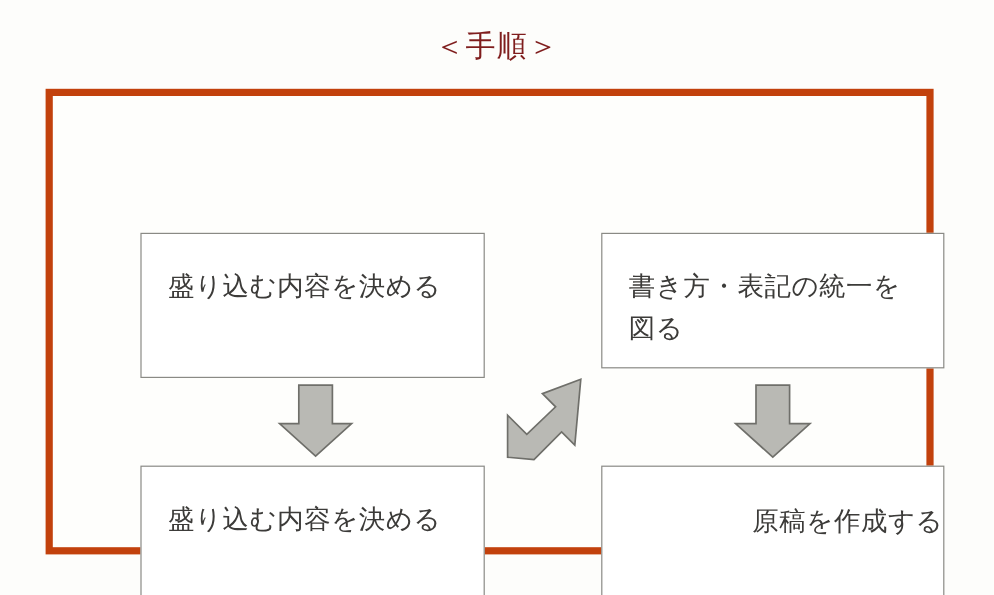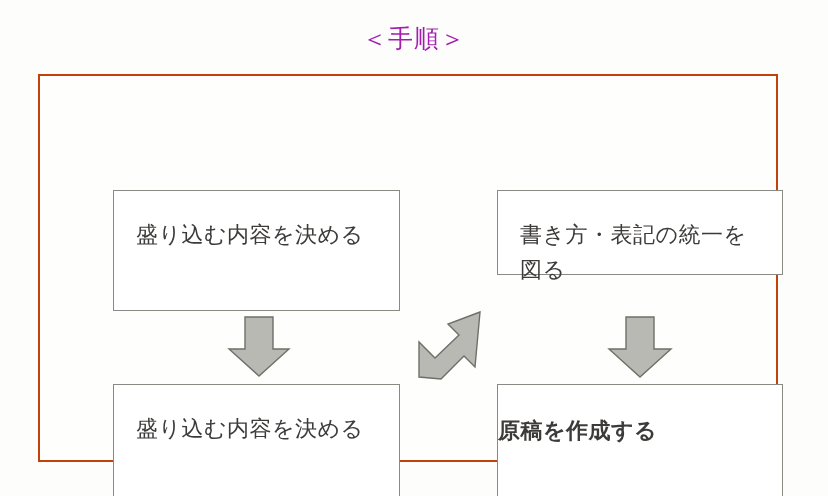--- a/index.html
+++ b/index.html
@@ -22,32 +22,32 @@
 
   
   .diagram-title {
     position: absolute;
     left: 0;
     top: 22px;
     width: 828px;
     text-align: center;
     font-size: 25px;
     letter-spacing: 1px;
-    color: #a21caf;
+    color: #7f1d1d;
     white-space: pre;
   }
 
   
   .outer-frame {
     position: absolute;
     left: 38px;
     top: 74px;
     width: 740px;
     height: 388px;
-    border: 2px solid #c2410c;
+    border: 6px solid #c2410c;
     background: #fefefc;
     box-sizing: border-box;
   }
 
   
   .process-box {
     position: absolute;
     border: 1px solid #8a8a85;
     background: #ffffff;
     box-sizing: border-box;
@@ -59,24 +59,24 @@
     top: 26px;
     font-size: 22px;
     line-height: 35px;
     color: #3c3b39;
     letter-spacing: 0.5px;
     white-space: pre-line;
   }
 
   #box-step-1 { left: 73px;  top: 114px; width: 287px; height: 121px; }
   #box-step-2 { left: 73px;  top: 308px; width: 287px; height: 116px; }
-  #box-step-3 { left: 457px; top: 114px; width: 286px; height: 85px; }
+  #box-step-3 { left: 457px; top: 114px; width: 286px; height: 113px; }
   #box-step-4 { left: 457px; top: 308px; width: 286px; height: 116px; }
 
-  #box-step-4 .box-label { left: 0; right: 0; text-align: left; top: 28px; font-weight: bold; }
+  #box-step-4 .box-label { left: 0; right: 0; text-align: right; top: 28px; }
 
   
   .arrow {
     position: absolute;
   }
   .arrow svg { display: block; }
 
   #arrow-down-left     { left: 187px; top: 240px; }
   #arrow-down-right    { left: 567px; top: 240px; }
   #arrow-diagonal-up   { left: 375px; top: 233px; }

